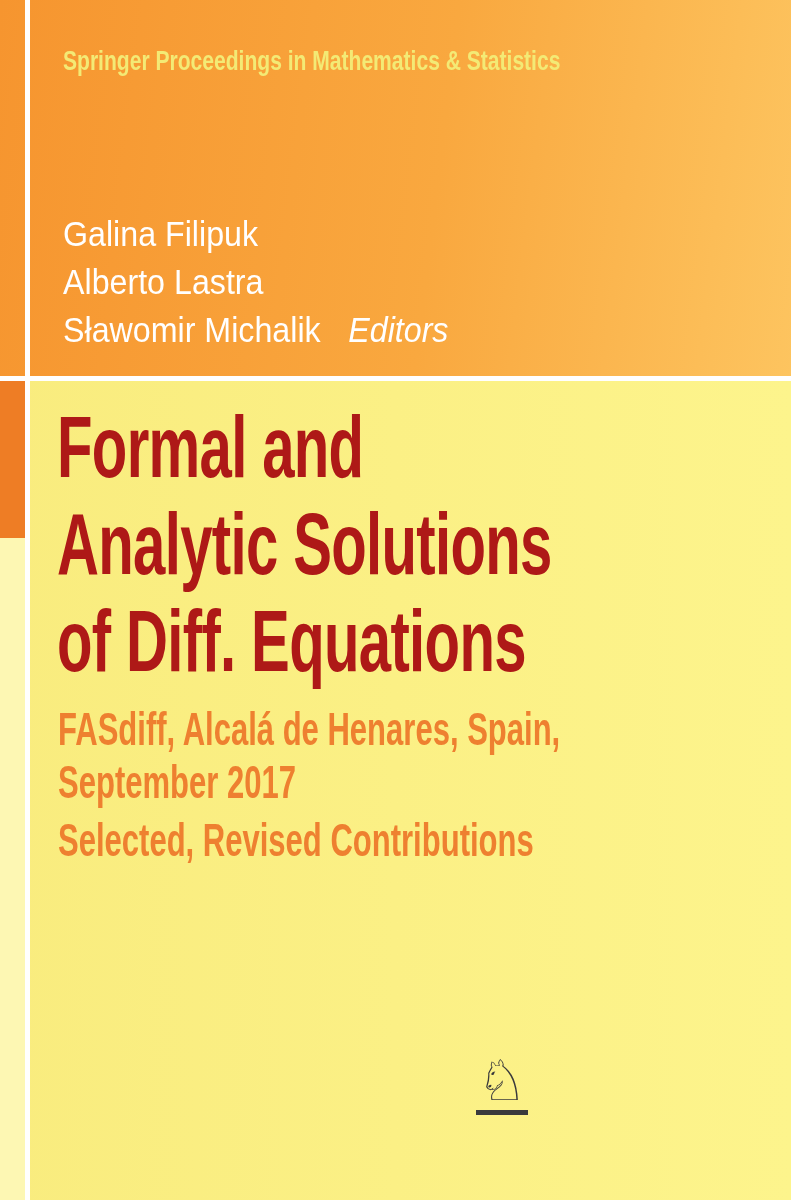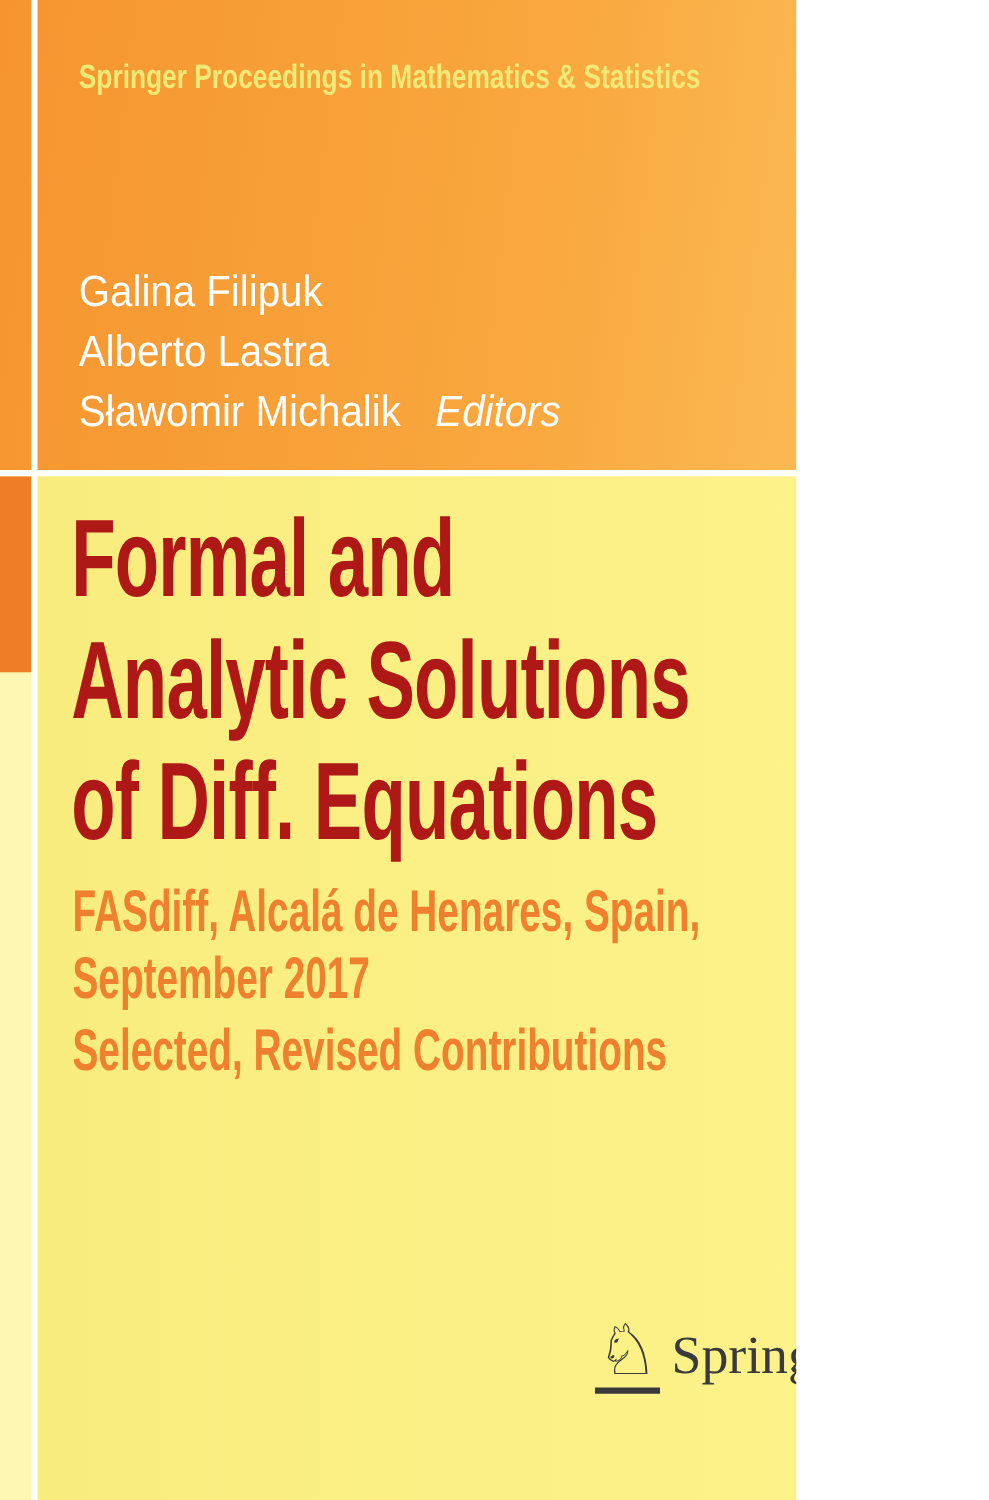--- a/index.html
+++ b/index.html
@@ -12,21 +12,21 @@
     --rule-white:#ffffff;
     --series-text:#f3ea75;
     --editors-text:#ffffff;
     --title-red:#ae1917;
     --subtitle-orange:#ee8030;
     --logo-dark:#3a3a3c;
   }
   html,body{margin:0;padding:0;background:#ffffff;}
   .cover{
     position:relative;
-    width:637px;height:1200px;
+    width:791px;height:1200px;
     overflow:hidden;
     font-family:"Liberation Sans",sans-serif;
   }
   
   .header-band{
     position:absolute;left:0;top:0;width:791px;height:377px;
     background:linear-gradient(97deg,var(--header-left) 0%,#f9a83f 55%,var(--header-right) 100%);
   }
   .body-panel{
     position:absolute;left:0;top:377px;width:791px;height:823px;
@@ -134,16 +134,15 @@
 
   <div class="subtitle">
     <span class="sline">FASdiff, Alcalá de Henares, Spain,</span>
     <span class="sline">September 2017</span>
   </div>
 
   <div class="contrib">Selected, Revised Contributions</div>
 
   <div class="logo">
     <span class="horse">♘</span>
-    <span class="wordmark">Springer</span>
   </div>
 
 </div>
 
 </body></html>

